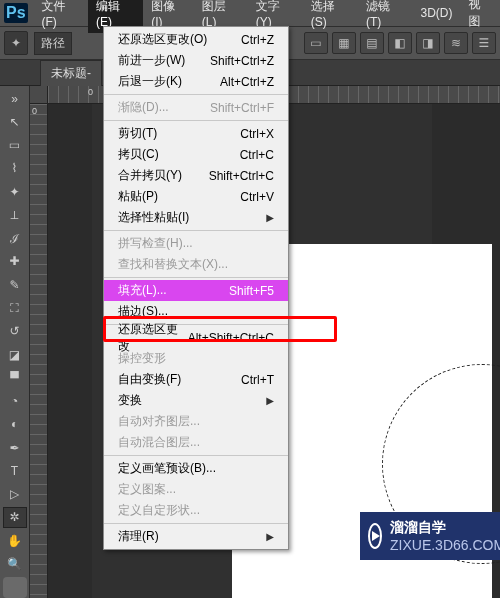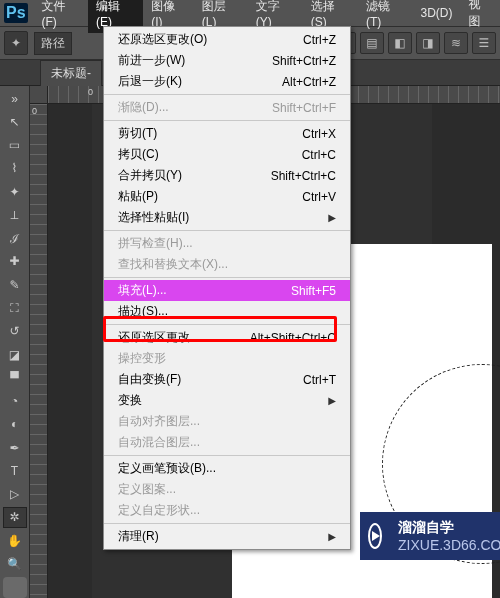--- a/index.html
+++ b/index.html
@@ -35,32 +35,32 @@
   .hruler .ticks .lbl { position:absolute; top:1px; color:#ccc; font-size:9px; }
   .canvas-row { flex:1; display:flex; }
   .vruler { width:18px; background:#4a4a4a; border-right:1px solid #222; background-image: repeating-linear-gradient(to bottom,#666 0,#666 1px,transparent 1px,transparent 10px); position:relative;}
   .vruler .lbl { position:absolute; left:2px; color:#ccc; font-size:9px; }
   .canvas { flex:1; background:#2b2b2b; position:relative; }
   .paper { position:absolute; left:44px; top:0; width:340px; height:520px; background:#303030; }
   .paper .white { position:absolute; right:-60px; bottom:-20px; width:260px; height:400px; background:#fff; }
   .dashed-curve { position:absolute; right:-150px; bottom:60px; width:200px; height:200px; border:1px dashed #222; border-radius:50%; background:transparent; }
 
   
-  .dropdown { position:absolute; left:103px; top:26px; width:248px; background:#f0f0f0; border:1px solid #8a8a8a; box-shadow:2px 2px 4px rgba(0,0,0,0.4); z-index:10; padding:2px 0; }
+  .dropdown { position:absolute; left:103px; top:26px; width:186px; background:#f0f0f0; border:1px solid #8a8a8a; box-shadow:2px 2px 4px rgba(0,0,0,0.4); z-index:10; padding:2px 0; }
   .dropdown .row { display:flex; align-items:center; height:21px; padding:0 14px 0 14px; color:#000; cursor:default; }
   .dropdown .row.disabled { color:#9a9a9a; }
   .dropdown .row .lbl { flex:1; }
   .dropdown .row .sc { color:inherit; font-size:12px; }
   .dropdown .row .arrow { margin-left:6px; font-size:10px; color:#333; }
   .dropdown .row.hover { background:#d946ef; color:#fff; }
   .dropdown hr { border:none; border-top:1px solid #c8c8c8; margin:2px 0; }
   .highlight-ring { position:absolute; border:3px solid #ff0000; pointer-events:none; z-index:11; border-radius:2px;}
 
   
-  .wm { position:absolute; right:0; bottom:38px; width:140px; height:48px; background:#20336b; color:#fff; display:flex; align-items:center; padding:4px 8px; gap:16px; z-index:5;}
+  .wm { position:absolute; right:0; bottom:38px; width:140px; height:48px; background:#20336b; color:#fff; display:flex; align-items:center; padding:4px 8px; gap:8px; z-index:5;}
   .wm .play { width:26px; height:26px; border:2px solid #fff; border-radius:50%; display:flex; align-items:center; justify-content:center; }
   .wm .play::after { content:""; border-left:8px solid #fff; border-top:5px solid transparent; border-bottom:5px solid transparent; margin-left:2px;}
   .wm .txt1 { font-size:14px; font-weight:bold; }
   .wm .txt2 { font-size:14px; color:#b9c6ea; }
 </style>
 </head>
 <body>
 
 <div class="menubar">
   <div class="ps-logo">Ps</div>

